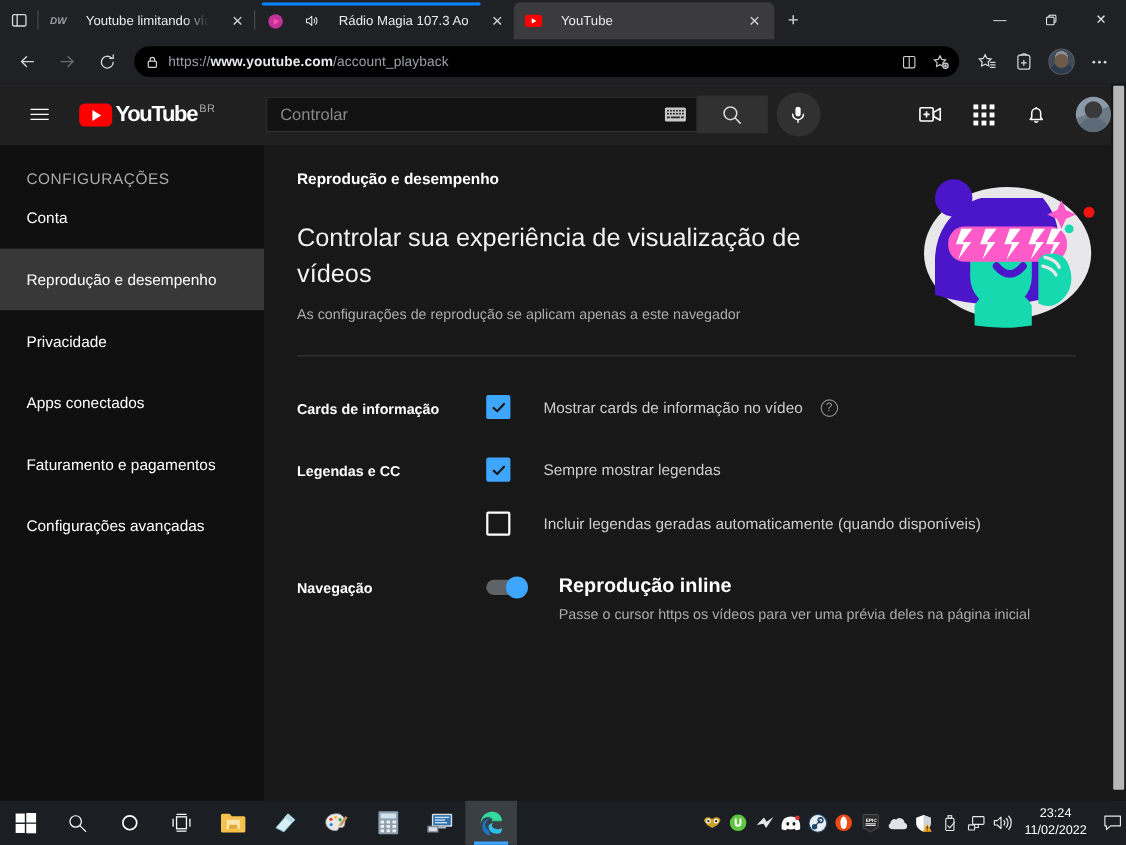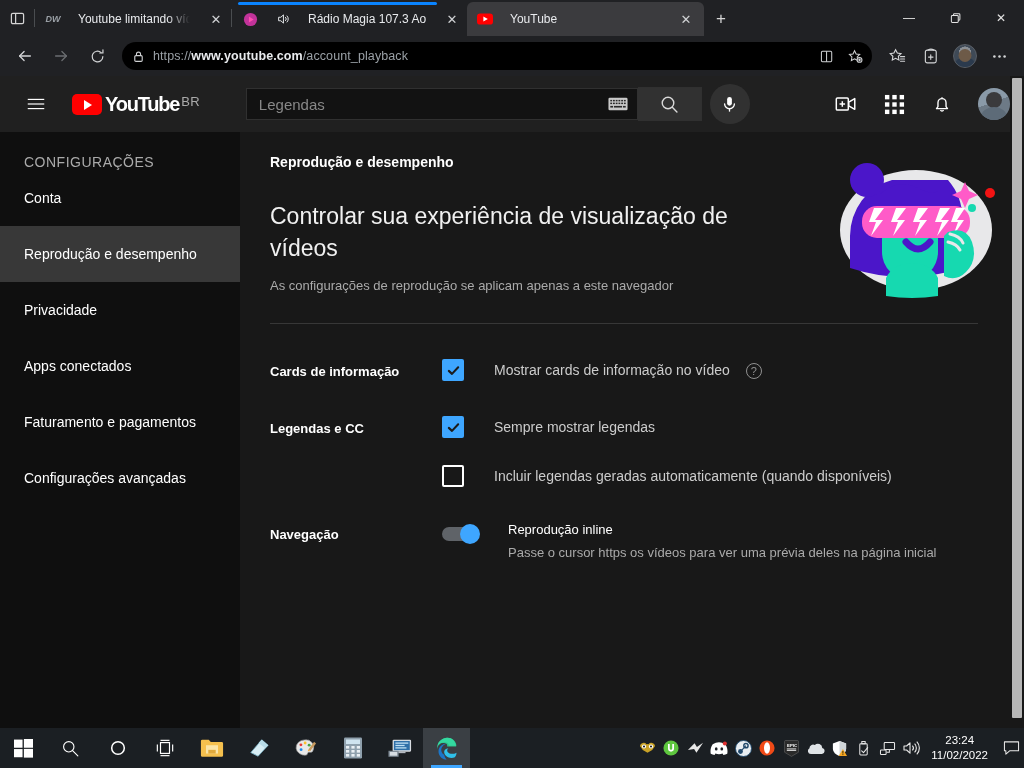--- a/index.html
+++ b/index.html
@@ -117,21 +117,21 @@
   }
   #yt-logo .play-box::after {
     content: ''; width: 0; height: 0; border-left: 8px solid #fff;
     border-top: 5px solid transparent; border-bottom: 5px solid transparent; margin-left: 2px;
   }
   #yt-logo .wordmark {
     font-family: "Liberation Sans", sans-serif; font-weight: 700; font-size: 20px;
     color: #fff; letter-spacing: -1.2px; margin-left: 3px; margin-top: 1px;
   }
   #yt-logo .country {
-    font-size: 13px; color: #aaa; margin-left: 2px; margin-top: 2px; letter-spacing: 0.3px;
+    font-size: 10px; color: #aaa; margin-left: 2px; margin-top: 2px; letter-spacing: 0.3px;
   }
   #yt-search-wrap { display: flex; align-items: center; margin-left: 46px; flex: none; }
   #yt-search-box {
     width: 392px; height: 32px; background: #121212; border: 1px solid #303030;
     display: flex; align-items: center; padding: 0 6px 0 12px;
   }
   #yt-search-input { flex: 1; font-size: 15px; color: #888; }
   #yt-kbd-btn { width: 26px; height: 22px; display: flex; align-items: center; justify-content: center; }
   #yt-search-btn {
     width: 64px; height: 34px; background: #313131; border: 1px solid #303030; border-left: none;
@@ -208,21 +208,21 @@
   }
   .toggle {
     width: 36px; height: 14px; border-radius: 8px; background: #5f6368;
     position: relative; flex: none; margin-top: 12px;
   }
   .toggle .knob {
     position: absolute; width: 20px; height: 20px; border-radius: 50%;
     background: #3ea6ff; top: -3px; right: -2px;
   }
   .toggle-text-wrap { margin-left: 30px; }
-  .toggle-title { font-size: 13px; font-weight: 400; color: #fff; padding-top: 7px; }
+  .toggle-title { font-size: 18px; font-weight: 700; color: #fff; padding-top: 7px; }
   .toggle-desc { font-size: 13px; color: #aaa; margin-top: 6px; line-height: 20px; max-width: 430px; }
 
   
   #page-scrollbar {
     position: absolute; top: 76px; right: 0; width: 14px; height: 652px;
     background: #181818; z-index: 9;
   }
   #page-scrollbar .thumb {
     position: absolute; top: 2px; left: 2px; width: 10px; height: 640px;
     background: #b7b7b7; border-radius: 1px;
@@ -403,21 +403,21 @@
       </div>
 
       <div id="yt-logo">
         <span class="play-box"></span>
         <span class="wordmark">YouTube</span>
         <span class="country">BR</span>
       </div>
 
       <div id="yt-search-wrap">
         <div id="yt-search-box">
-          <span id="yt-search-input">Legendas</span>
+          <span id="yt-search-input">Controlar</span>
           <span id="yt-kbd-btn">
             <svg width="20" height="14" viewBox="0 0 22 15">
               <rect x="0.5" y="0.5" width="21" height="14" rx="1.5" fill="#c9c9c9"></rect>
               <g fill="#2a2a2a">
                 <rect x="2.5" y="3" width="2" height="1.6"></rect>
                   <rect x="5.5" y="3" width="2" height="1.6"></rect>
                 <rect x="8.5" y="3" width="2" height="1.6"></rect>
                   <rect x="11.5" y="3" width="2" height="1.6"></rect>
                 <rect x="14.5" y="3" width="2" height="1.6"></rect>
                   <rect x="17.5" y="3" width="2" height="1.6"></rect>

